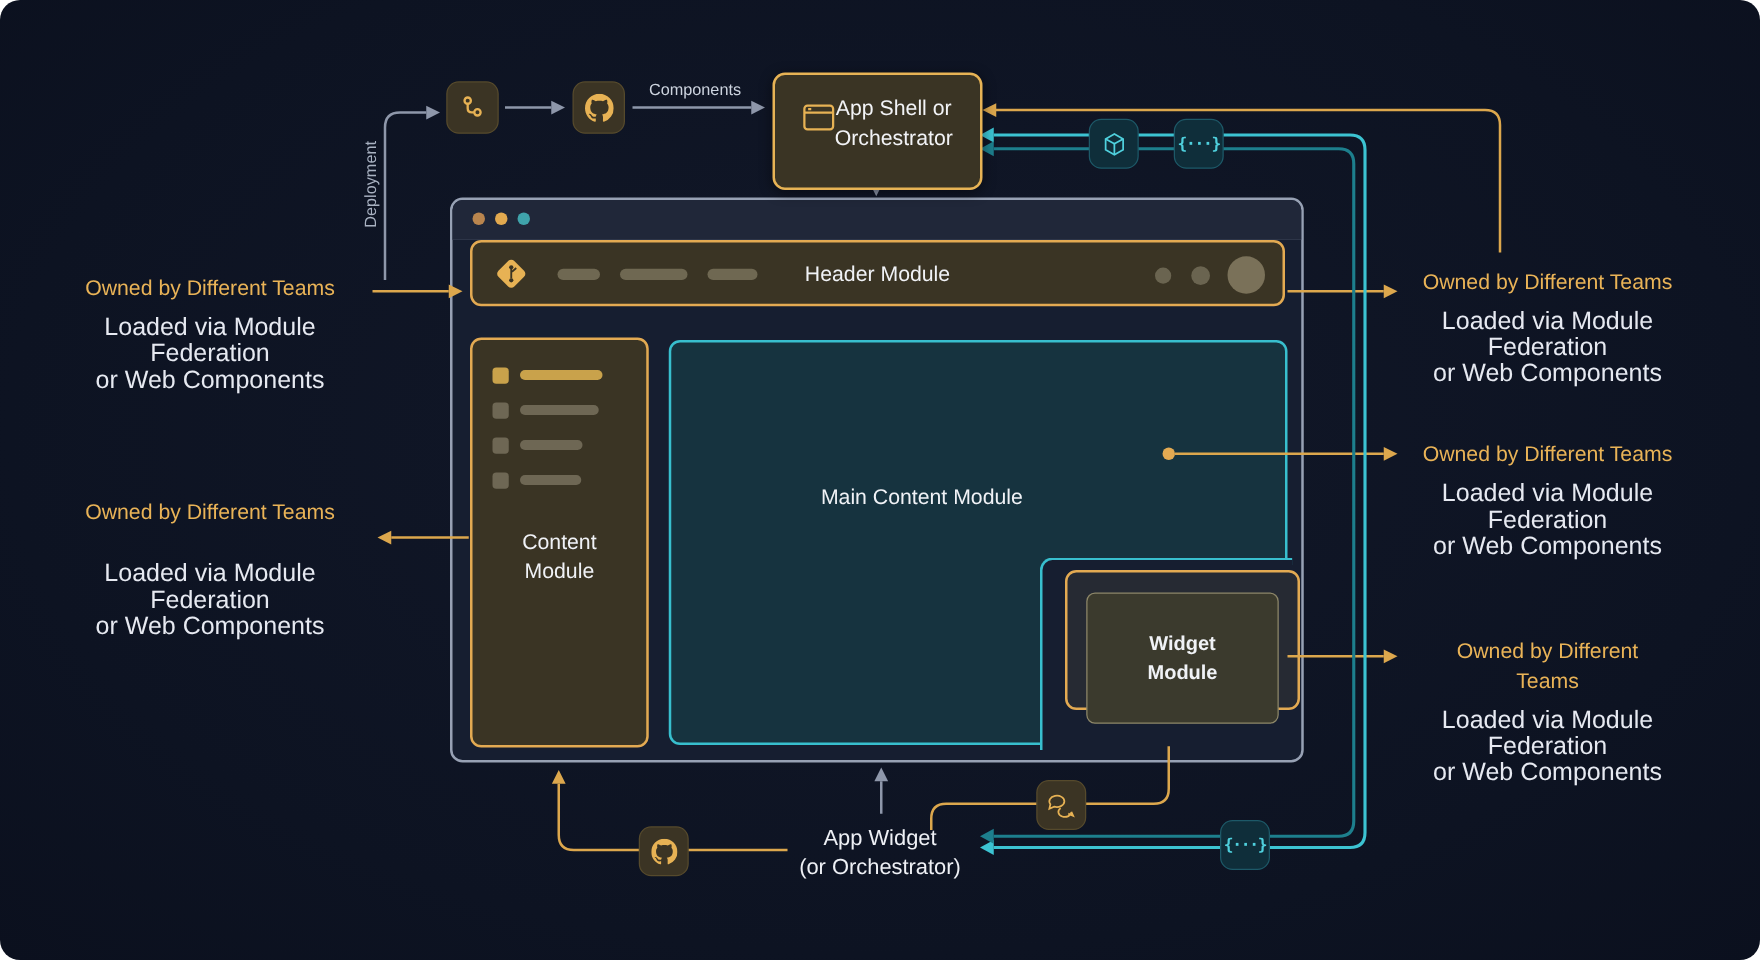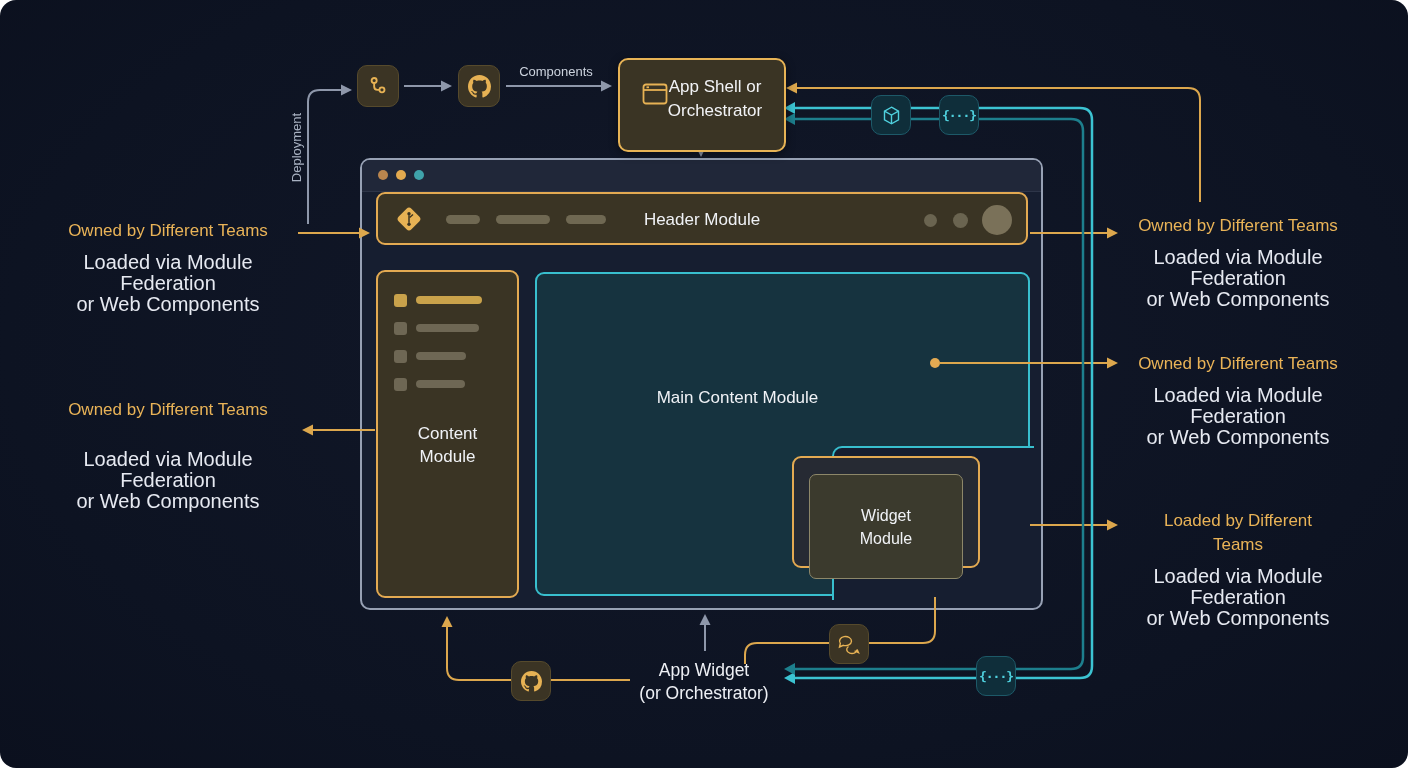--- a/index.html
+++ b/index.html
@@ -38,22 +38,22 @@
 
   .main-module{
     left:535px;top:272px;width:495px;height:324px;border-radius:9px;
     background:#16333f;border:2px solid #38bfce;box-sizing:border-box;
   }
   .main-notch{
     left:832px;top:446px;width:202px;height:154px;background:#161e30;
     border-left:2px solid #38bfce;border-top:2px solid #38bfce;
     border-top-left-radius:10px;box-sizing:border-box;
   }
-  .widget-module{left:792px;top:456px;width:188px;height:112px;background:#262a33;
-    border:2px solid #e3aa52;border-radius:9px;box-sizing:border-box;}
+  .widget-module{left:852px;top:456px;width:188px;height:112px;background:#262a33;
+    border:2px solid #e3aa52;border-radius:9px;box-sizing:border-box;font-weight:bold;}
   .widget-inner{position:absolute;left:15px;top:16px;width:154px;height:105px;
     background:#3b3a2d;border:1.5px solid #8d8769;border-radius:7px;box-sizing:border-box;
     display:flex;align-items:center;justify-content:center;}
 
   
   .appshell-box{
     left:618px;top:58px;width:168px;height:94px;background:#3a3424;
     border:2px solid #e7b355;border-radius:10px;box-sizing:border-box;
     box-shadow:0 2px 10px rgba(0,0,0,.45);
   }
@@ -288,19 +288,19 @@
 or Web Components</div>
   </div>
 
   <div class="abs annot" style="left:1122px;top:352px;width:232px;">
     <div class="title">Owned by Different Teams</div>
     <div class="sub ml">Loaded via Module Federation
 or Web Components</div>
   </div>
 
   <div class="abs annot" style="left:1122px;top:509px;width:232px;">
-    <div class="title ml">Loaded by Different
+    <div class="title ml">Owned by Different
 Teams</div>
     <div class="sub ml">Loaded via Module Federation
 or Web Components</div>
   </div>
 
 </div>
 
 </body></html>

